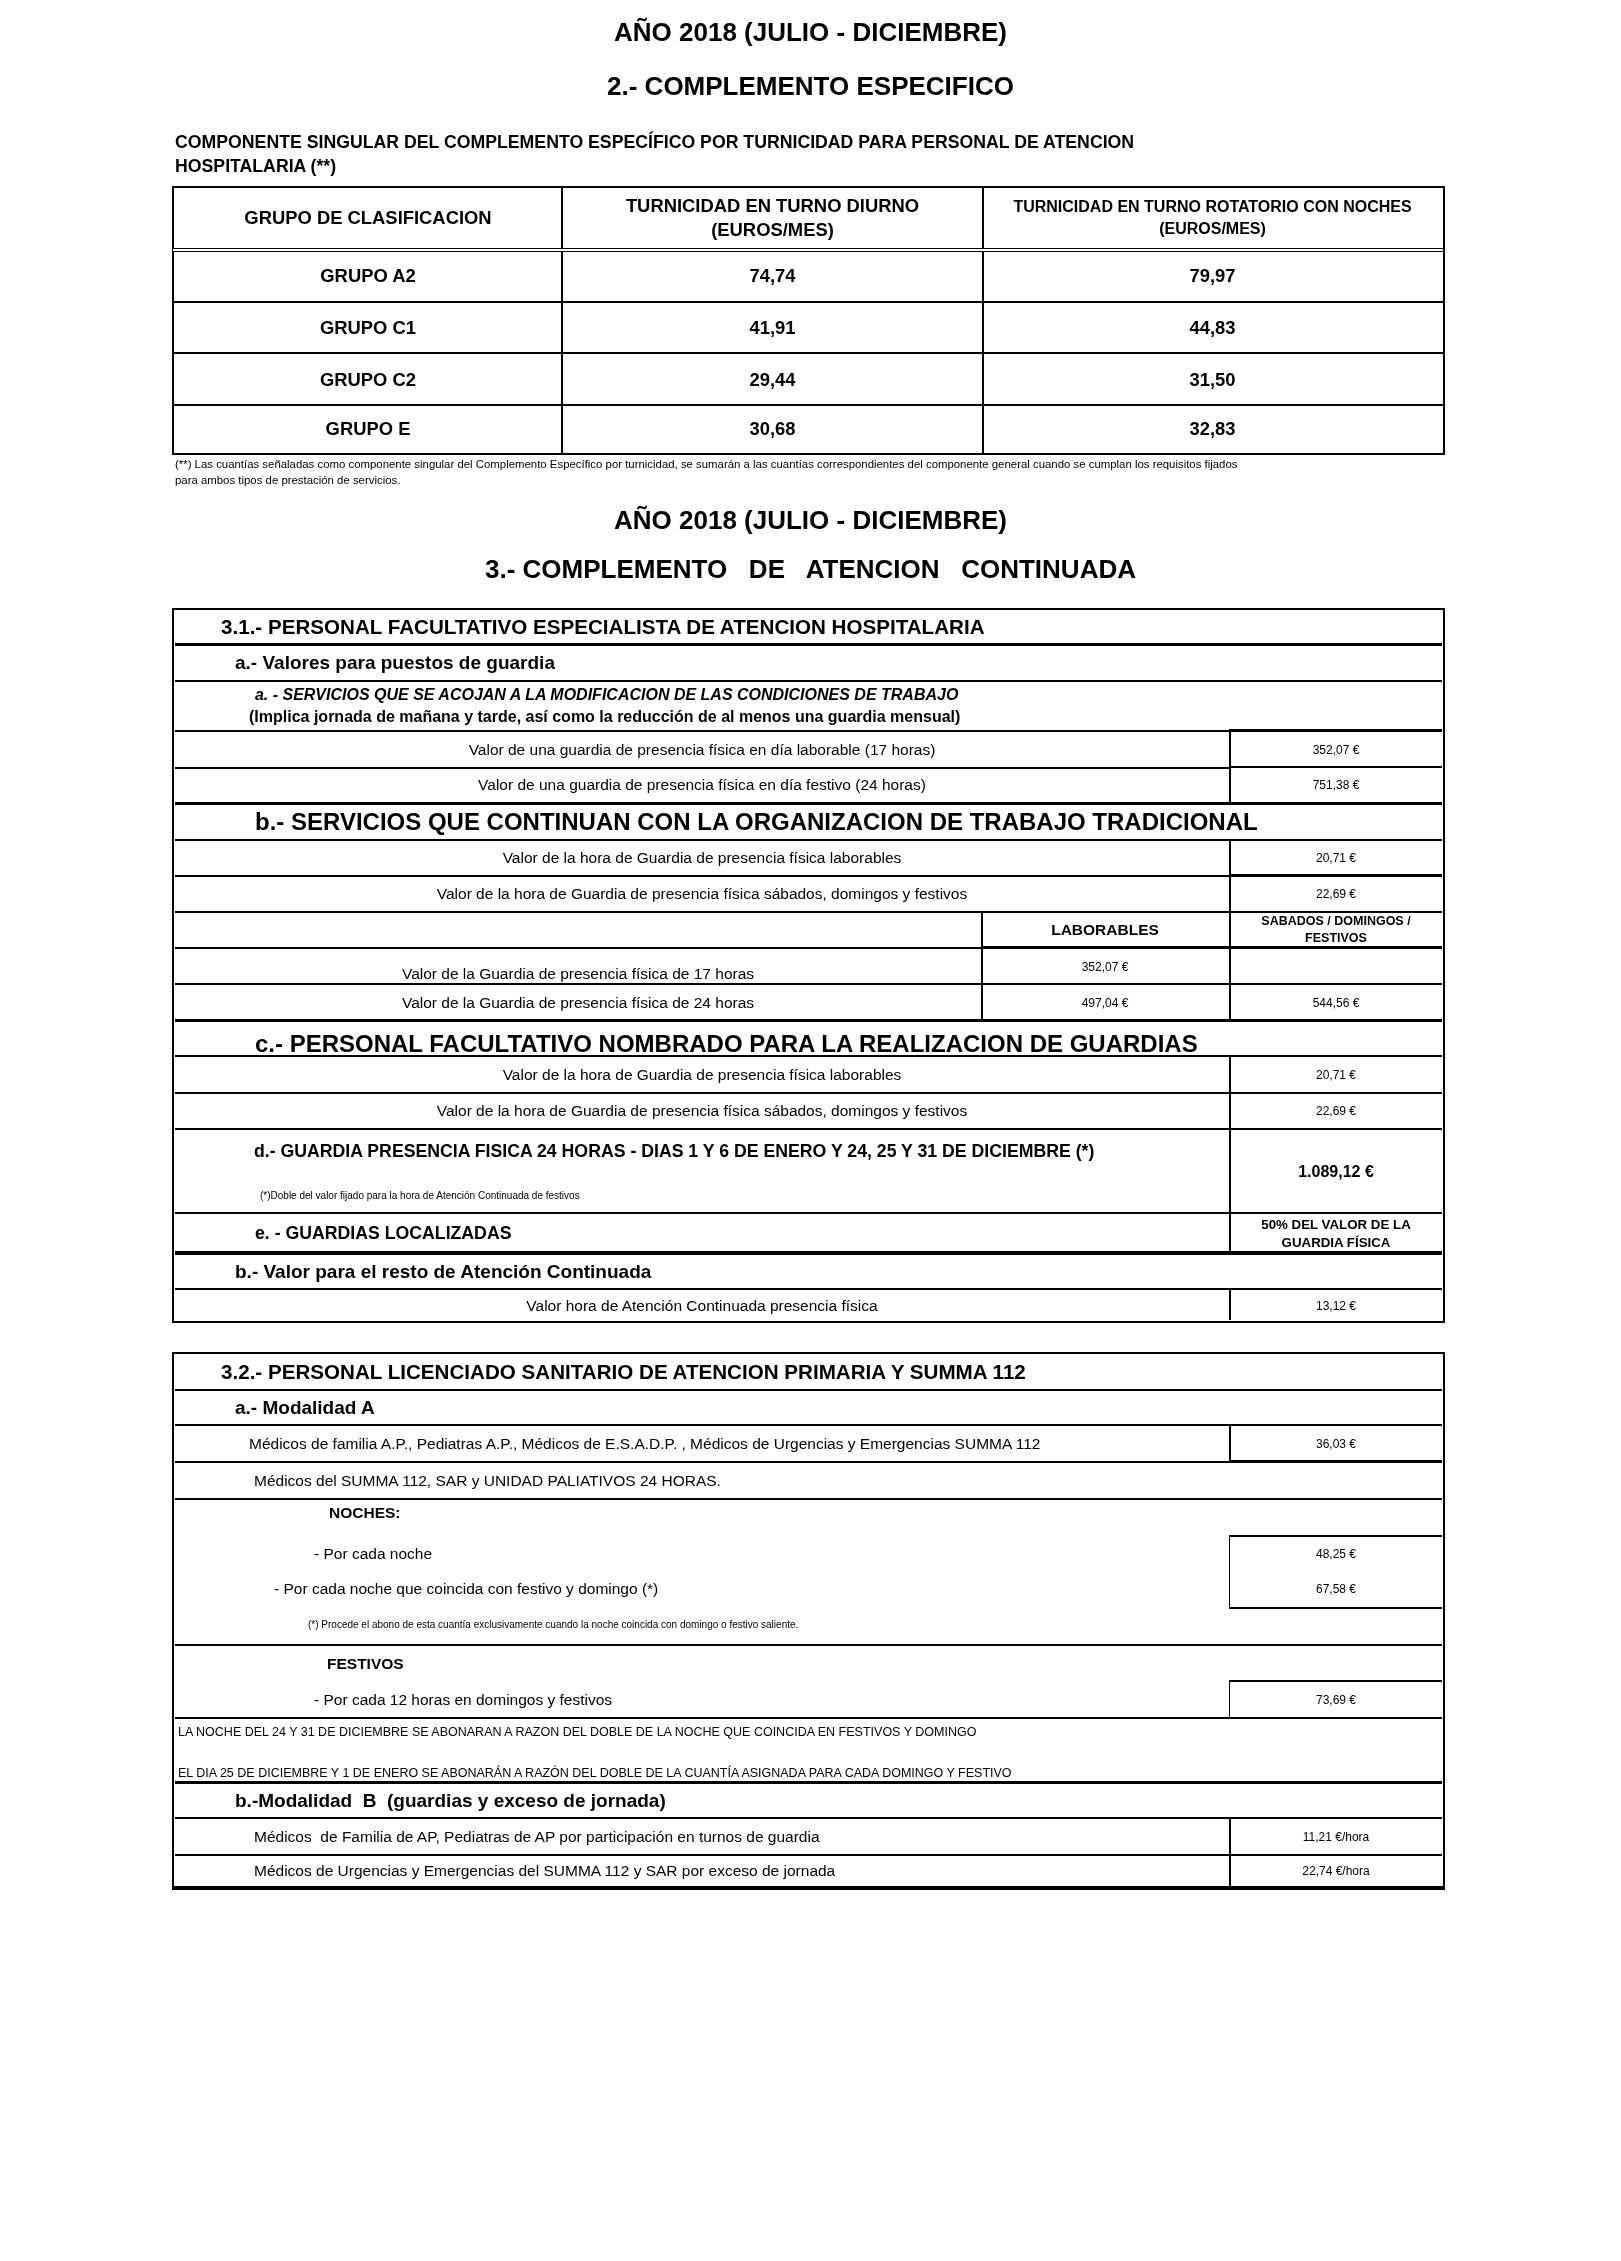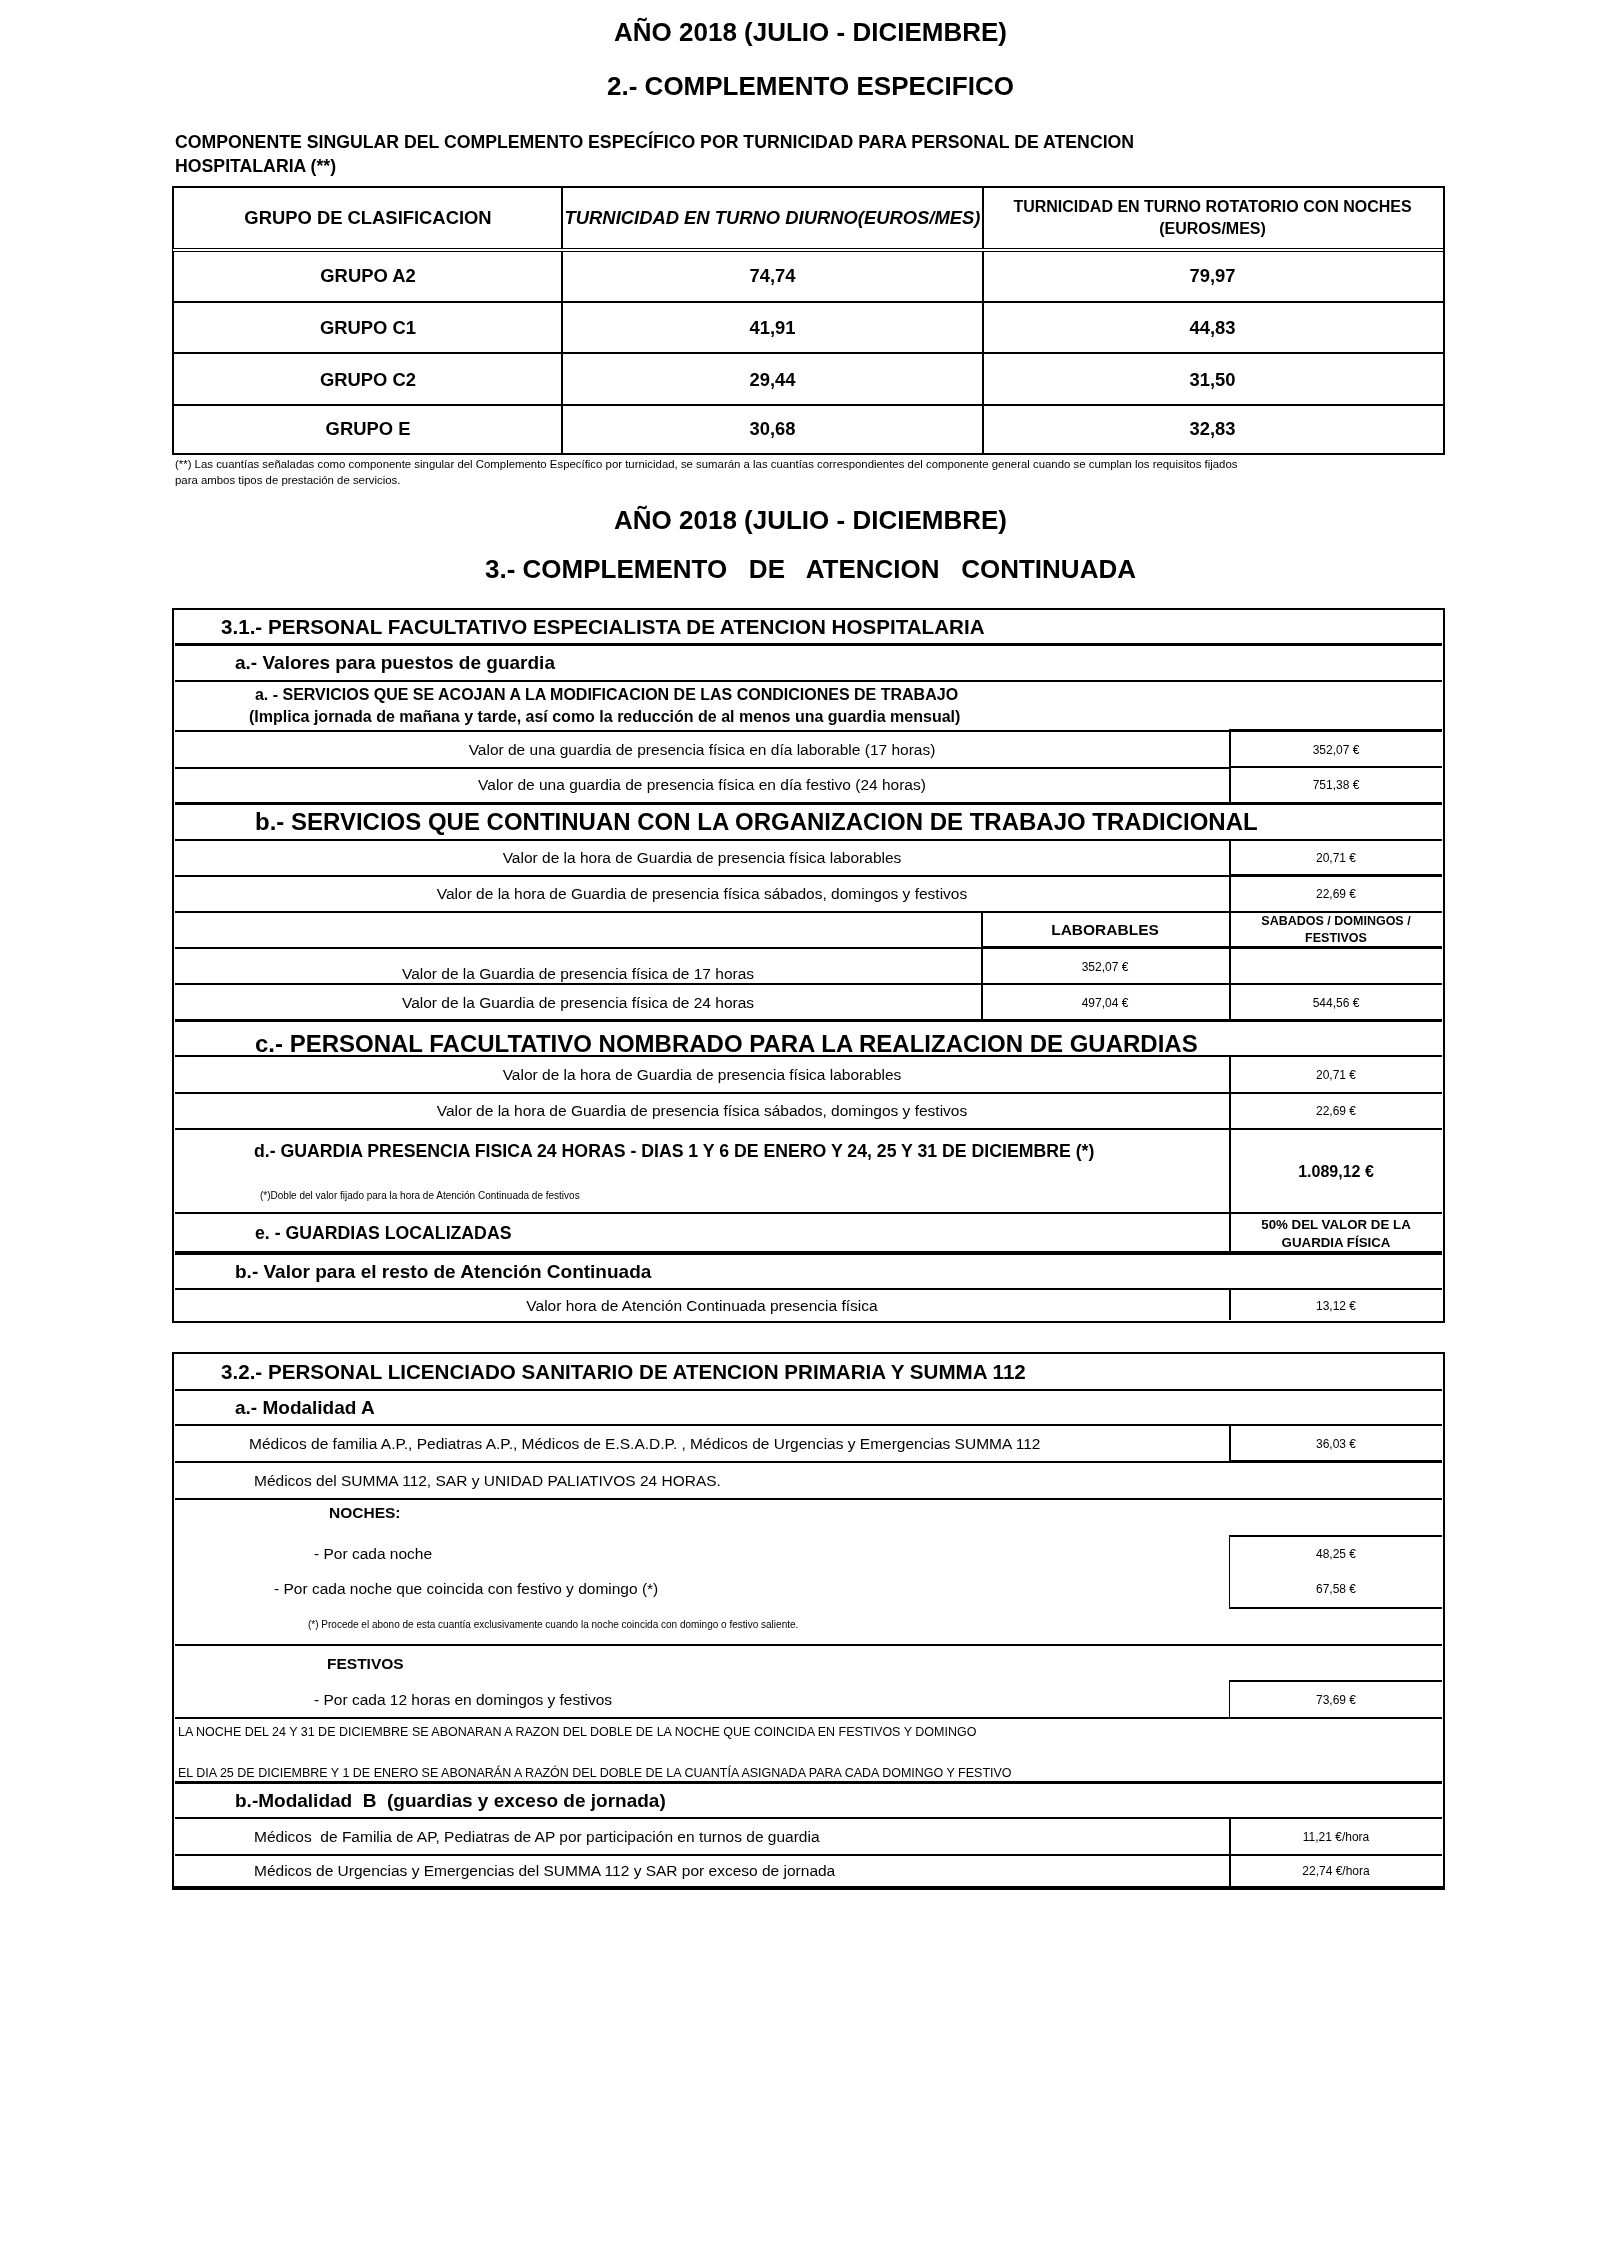--- a/index.html
+++ b/index.html
@@ -36,21 +36,21 @@
 
   <div class="vl" style="left:561px;top:188px;width:2.2px;height:266px;"></div>
   <div class="vl" style="left:982px;top:188px;width:2.2px;height:266px;"></div>
 
   <div class="hl" style="left:173px;top:248px;width:1270px;height:3.7px;border-top:0.7px solid #000;border-bottom:1.5px solid #000;background:#fff;box-sizing:border-box;"></div>
   <div class="hl" style="left:173px;top:301px;width:1270px;height:2.2px;"></div>
   <div class="hl" style="left:173px;top:352px;width:1270px;height:2.2px;"></div>
   <div class="hl" style="left:173px;top:404px;width:1270px;height:2.2px;"></div>
 
   <div class="cell t1h" style="left:175px;top:189px;width:386px;height:58px;">GRUPO DE  CLASIFICACION</div>
-  <div class="cell t1h" style="left:563px;top:189px;width:419px;height:58px;flex-direction:row;font-style:italic;">
+  <div class="cell t1h" style="left:563px;top:189px;width:419px;height:58px;flex-direction:column;">
     <span>TURNICIDAD EN TURNO DIURNO</span>
     <span>(EUROS/MES)</span>
   </div>
   <div class="cell" style="left:984px;top:189px;width:457px;height:58px;flex-direction:column;font-size:16px;line-height:22px;font-weight:bold;">
     <span>TURNICIDAD EN TURNO ROTATORIO CON NOCHES</span>
     <span>(EUROS/MES)</span>
   </div>
 
   <div>
     <div class="cell t1v" style="left:175px;top:251px;width:386px;height:49px;">GRUPO   A2</div>
@@ -86,21 +86,21 @@
 
   <div class="abs" style="left:172px;top:608px;width:1273px;height:715px;border-left:2.9px double #000;border-right:2.9px double #000;border-top:2.9px solid #000;border-bottom:2.9px double #000;box-sizing:border-box;"></div>
 
   <div class="cell sec" style="left:175px;top:611px;width:1267px;height:32px;padding-left:46px;">3.1.- PERSONAL FACULTATIVO ESPECIALISTA DE ATENCION HOSPITALARIA</div>
   <div class="hl" style="left:175px;top:643px;width:1267px;height:2.9px;"></div>
 
   <div class="cell hdr" style="left:175px;top:646px;width:1267px;height:34px;padding-left:60px;">a.- Valores para puestos de guardia</div>
   <div class="hl" style="left:175px;top:680px;width:1267px;height:1.5px;"></div>
 
   <div class="cell" style="left:175px;top:682px;width:1267px;height:48px;flex-direction:column;align-items:flex-start;padding-left:74px;font-size:16px;font-weight:bold;line-height:22px;">
-    <span style="padding-left:5.9px;">a. - SERVICIOS QUE SE ACOJAN A LA MODIFICACION DE LAS CONDICIONES DE TRABAJO</span>
+    <span style="padding-left:5.9px;font-style:italic;">a. - SERVICIOS QUE SE ACOJAN A LA MODIFICACION DE LAS CONDICIONES DE TRABAJO</span>
     <span>(Implica jornada de mañana y tarde, así como la reducción de al menos una guardia mensual)</span>
   </div>
   <div class="hl" style="left:175px;top:730px;width:1054px;height:1.5px;"></div>
   <div class="hl" style="left:1229px;top:729px;width:213px;height:2.9px;"></div>
 
   <div class="cell lbl" style="left:175px;top:732px;width:1054px;height:35px;">Valor de una guardia de presencia física en día laborable  (17 horas)</div>
   <div class="cell val" style="left:1230px;top:732px;width:212px;height:35px;">352,07 €</div>
   <div class="hl" style="left:175px;top:767px;width:1054px;height:1.5px;"></div>
   <div class="hl" style="left:1229px;top:766px;width:213px;height:2.2px;"></div>
   <div class="cell lbl" style="left:175px;top:768px;width:1054px;height:34px;">Valor de una guardia de presencia física en día festivo (24 horas)</div>

